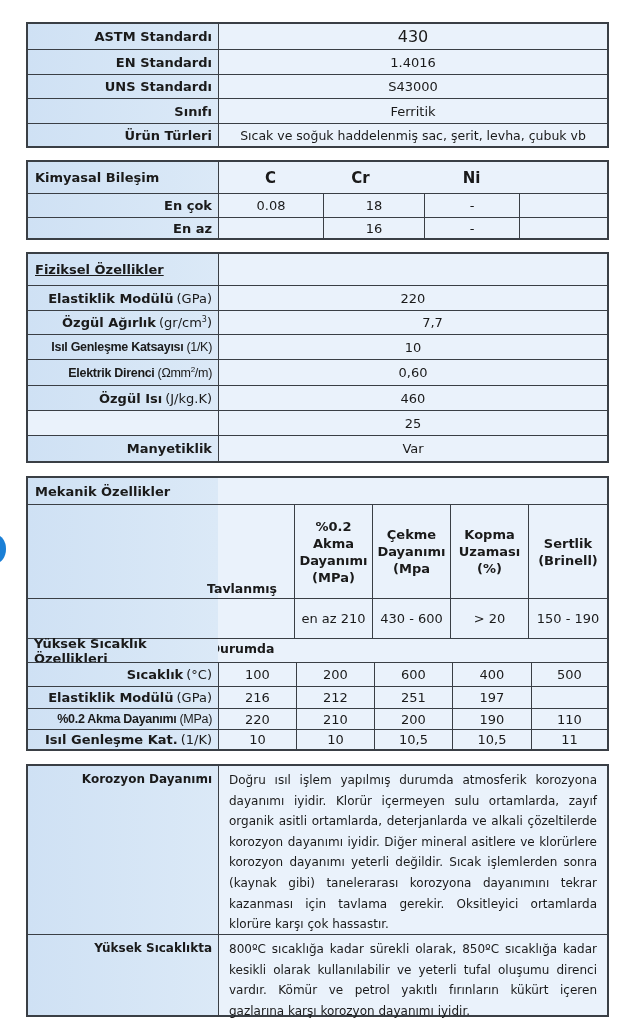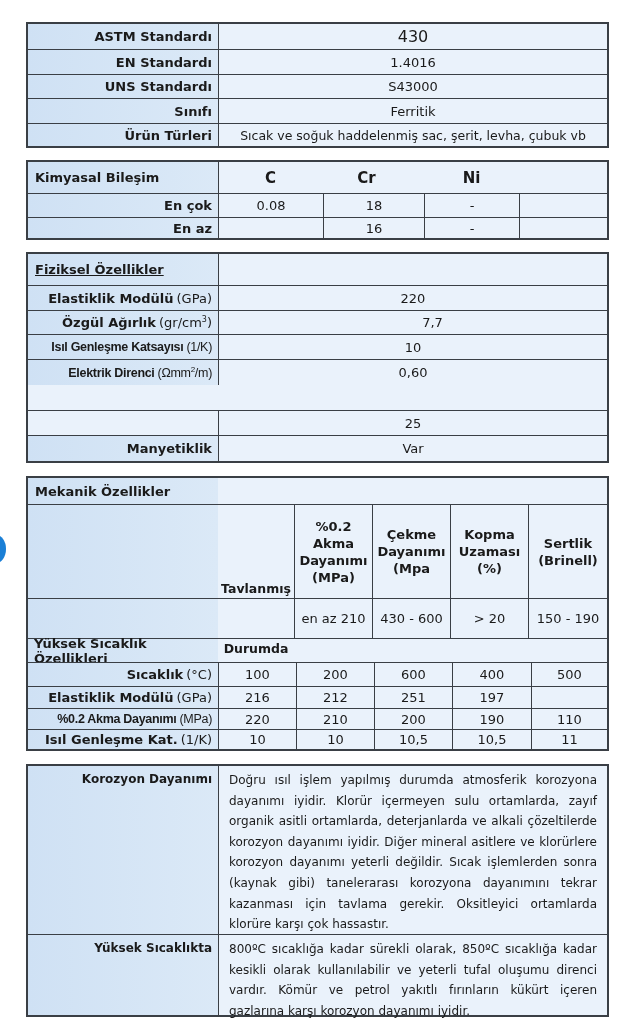--- a/index.html
+++ b/index.html
@@ -48,21 +48,21 @@
     <div class="cell lab" style="left:0;width:190px;">Ürün Türleri</div>
     <div class="cell vline" style="left:190px;right:0;font-size:12.5px;">Sıcak ve soğuk haddelenmiş sac, şerit, levha, çubuk vb</div>
   </div>
 </div>
 
 <div class="tbl" style="top:160px;height:80px;">
   <div class="row first" style="top:0;height:31px;">
     <div class="cell lab sec" style="left:0;width:190px;">Kimyasal Bileşim</div>
     <div class="cell vline" style="left:190px;right:0;"></div>
     <div class="cell" style="left:190px;width:105px;font-weight:bold;font-size:15px;">C</div>
-    <div class="cell" style="left:288px;width:101px;font-weight:bold;font-size:15px;">Cr</div>
+    <div class="cell" style="left:282px;width:101px;font-weight:bold;font-size:15px;">Cr</div>
     <div class="cell" style="left:396px;width:95px;font-weight:bold;font-size:15px;">Ni</div>
   </div>
   <div class="row" style="top:31px;height:24px;">
     <div class="cell lab" style="left:0;width:190px;">En çok</div>
     <div class="cell vline" style="left:190px;width:105px;">0.08</div>
     <div class="cell vline" style="left:295px;width:101px;">18</div>
     <div class="cell vline" style="left:396px;width:95px;">-</div>
     <div class="cell vline" style="left:491px;right:0;"></div>
   </div>
   <div class="row" style="top:55px;height:21px;">
@@ -99,20 +99,27 @@
         <span class="unit">(1/K)</span>
       </div>
     <div class="cell vline" style="left:190px;right:0;">10</div>
   </div>
   <div class="row" style="top:105px;height:26px;">
     <div class="cell lab cond" style="left:0;width:190px;">
         <span>Elektrik Direnci</span>
         <span class="unit"><span>(Ωmm</span><span class="sup">2</span><span>/m)</span></span>
       </div>
     <div class="cell vline" style="left:190px;right:0;">0,60</div>
+  </div>
+  <div class="row" style="top:131px;height:25px;">
+    <div class="cell lab" style="left:0;width:190px;">
+        <span>Özgül Isı</span>
+        <span class="unit">(J/kg.K)</span>
+      </div>
+    <div class="cell vline" style="left:190px;right:0;">460</div>
   </div>
   <div class="row" style="top:156px;height:25px;">
     <div class="cell vline" style="left:190px;right:0;">25</div>
   </div>
   <div class="row" style="top:181px;height:26px;">
     <div class="cell lab" style="left:0;width:190px;">Manyetiklik</div>
     <div class="cell vline" style="left:190px;right:0;">Var</div>
   </div>
 </div>
 
@@ -138,21 +145,21 @@
         <span>Uzaması</span>
         <span>(%)</span>
     </div>
     <div class="cell vline mh" style="left:500px;right:0;flex-direction:column;">
       <span>Sertlik</span>
         <span>(Brinell)</span>
     </div>
   </div>
   <div class="row" style="top:120px;height:40px;">
     <div class="cell lab" style="left:0;width:190px;"></div>
-    <div class="cell mh" style="left:188px;width:80px;flex-direction:column;font-size:12.5px;line-height:16px;gap:44px;">
+    <div class="cell mh" style="left:174px;width:80px;flex-direction:column;font-size:12.5px;line-height:16px;gap:44px;">
       <span>Tavlanmış</span>
         <span>Durumda</span>
     </div>
     <div class="cell vline" style="left:266px;width:78px;">en az 210</div>
     <div class="cell vline" style="left:344px;width:78px;">430 - 600</div>
     <div class="cell vline" style="left:422px;width:78px;">&gt; 20</div>
     <div class="cell vline" style="left:500px;right:0;">150 - 190</div>
   </div>
   <div class="row" style="top:160px;height:24px;">
     <div class="cell lab sec" style="left:0;width:190px;padding-left:6px;">Yüksek Sıcaklık Özellikleri</div>

